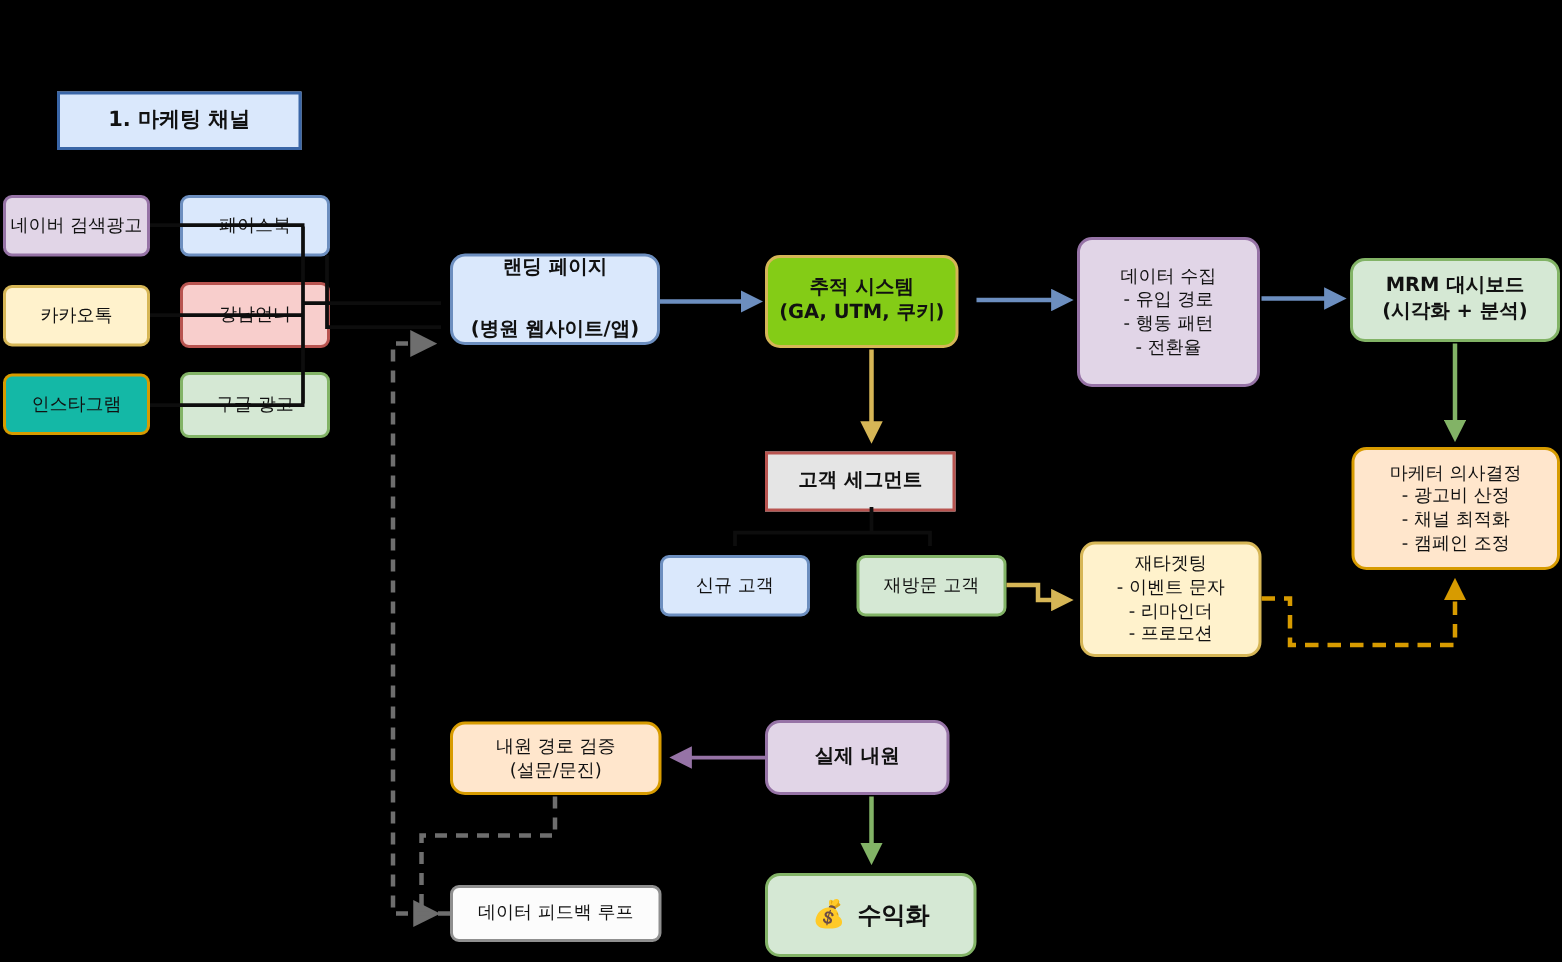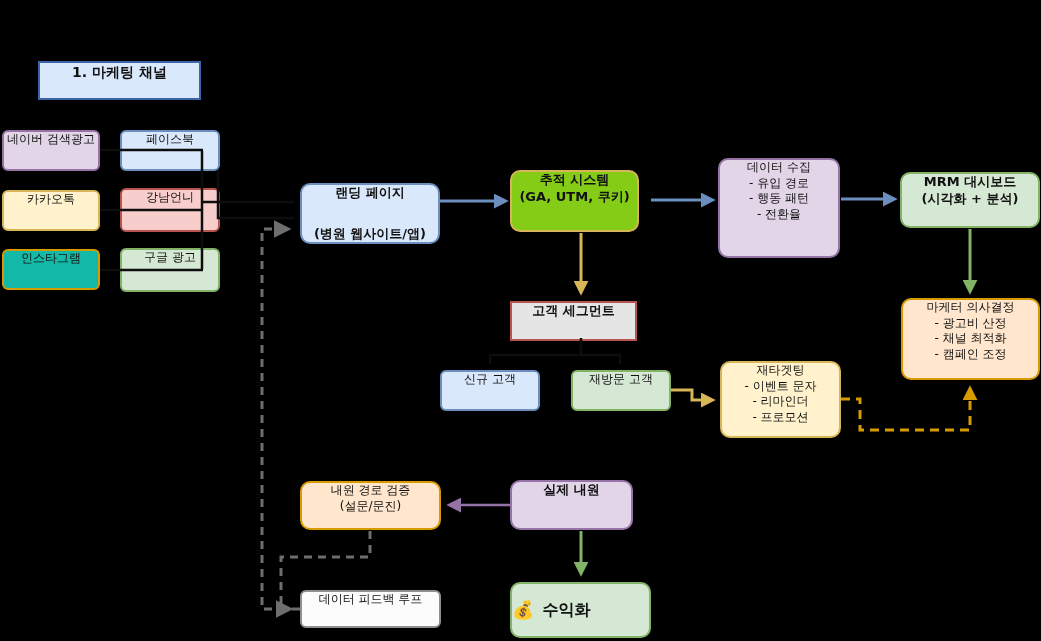--- a/index.html
+++ b/index.html
@@ -4,21 +4,21 @@
 <style>
   html,body{margin:0;padding:0;}
   body{
     width:1041px;height:641px;position:relative;overflow:hidden;
     background:#000;
     font-family:"DejaVu Sans","Liberation Sans",sans-serif;
     color:#111;
   }
   .node{
     position:absolute;box-sizing:border-box;border:2px solid #b91c1c;
-    display:flex;flex-direction:column;align-items:center;justify-content:flex-start;
+    display:flex;flex-direction:column;align-items:center;justify-content:center;
     text-align:center;line-height:1.3;background:#eee;
   }
   .node span{display:block;}
   .r8{border-radius:6px}
   .r10{border-radius:10px}
   .bold{font-weight:bold}
   .fs12{font-size:12px}
   .fs13{font-size:13px}
   .fs14{font-size:14px}
   .fs16{font-size:16px}
@@ -50,21 +50,21 @@
 </div>
 
 <div class="node r8 fs12" style="left: 2px; top: 249px; width: 98px; height: 41px; background: #14b8a6; border-color: rgb(215, 155, 0);">
   <span>인스타그램</span>
 </div>
 
 <div class="node r8 fs12" style="left: 120px; top: 248px; width: 100px; height: 44px; background: rgb(213, 232, 212); border-color: rgb(130, 179, 102);">
   <span>구글 광고</span>
 </div>
 
-<div class="node r10 fs13 bold" style="left: 300px; top: 183px; width: 140px; height: 61px; background: rgb(218, 232, 252); border-color: rgb(108, 142, 191); gap: 24px;">
+<div class="node r10 fs13 bold" style="left: 300px; top: 169px; width: 140px; height: 61px; background: rgb(218, 232, 252); border-color: rgb(108, 142, 191); gap: 24px;">
   <span>랜딩 페이지</span>
   <span>(병원 웹사이트/앱)</span>
 </div>
 
 <div class="node r10 fs13 bold" style="left: 510px; top: 170px; width: 129px; height: 62px; background: #84cc16; border-color: rgb(214, 182, 86);">
   <span>추적 시스템</span>
   <span>(GA, UTM, 쿠키)</span>
 </div>
 
 <div class="node r10 fs12" style="left: 718px; top: 158px; width: 122px; height: 100px; background: rgb(225, 213, 231); border-color: rgb(150, 115, 166);">

